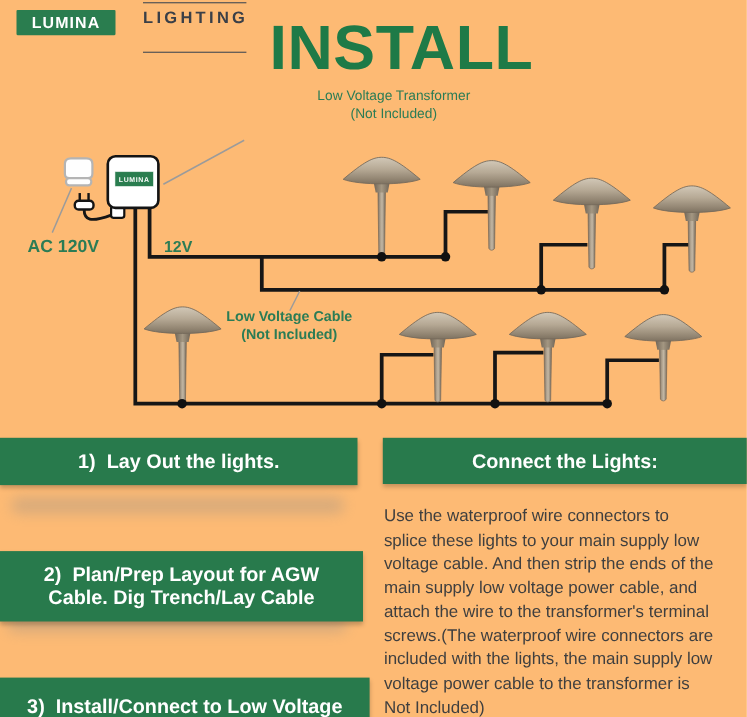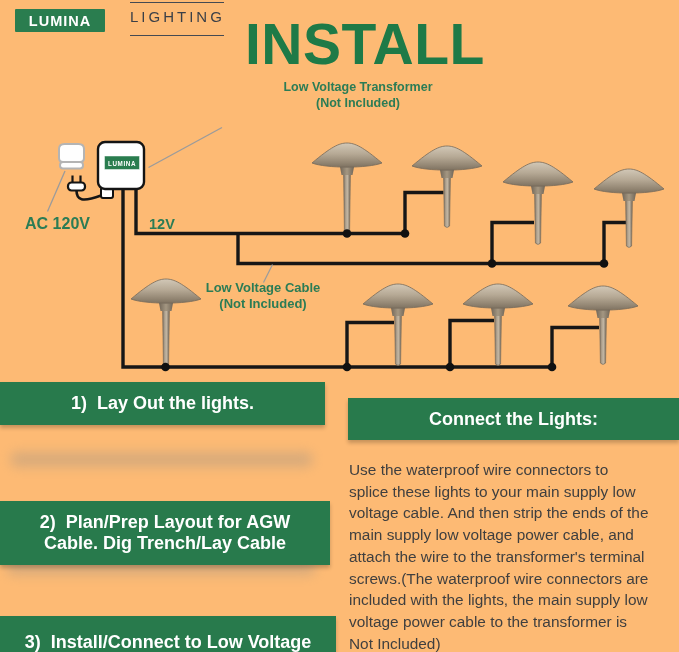--- a/index.html
+++ b/index.html
@@ -15,42 +15,42 @@
     font-family:"Liberation Sans","DejaVu Sans",sans-serif;
   }
   
   .logo-box{
     position:absolute;left:15px;top:9px;width:90px;height:23px;background:var(--logo-green);
     display:flex;align-items:center;justify-content:center;color:#fff;font-weight:bold;
     font-size:14.5px;letter-spacing:1px;border-radius:1px;
   }
   .wordmark{
     position:absolute;left:130px;top:2px;width:94px;text-align:center;color:#3a3f47;
-    font-size:15px;letter-spacing:3px;padding:5px 0 10px 0;
-    border-top:1.6px solid #454a52;border-bottom:1.6px solid #454a52;
+    font-size:15px;letter-spacing:3px;padding:5px 0 22px 0;
+    border-top:1.6px solid #454a52;border-bottom:1.6px solid #454a52;font-weight:bold;
   }
   .install-title{
     position:absolute;left:245px;top:20px;width:230px;text-align:center;
     color:var(--title-green);font-size:57px;font-weight:bold;letter-spacing:0.5px;line-height:48px;
   }
   .transformer-note{
     position:absolute;left:238px;top:80px;width:240px;text-align:center;
-    color:var(--label-green);font-weight:bold;font-size:12.5px;line-height:15.5px;
+    color:var(--label-green);font-weight:normal;font-size:12.5px;line-height:15.5px;
   }
   
   .diagram-svg{position:absolute;left:0;top:0;}
   .svg-green-label{fill:var(--label-green);font-weight:bold;font-family:"Liberation Sans",sans-serif;}
   
   .step-banner{
     position:absolute;left:0;background:var(--banner-green);color:#fff;
     display:flex;align-items:center;justify-content:center;text-align:center;
     font-weight:bold;font-size:18px;line-height:21.5px;white-space:pre-line;
     box-shadow:0 3px 4px rgba(0,0,0,0.22);
   }
-  .step1{top:382px;width:325px;height:43px;}
+  .step1{top:398px;width:325px;height:43px;}
   .step2{top:501px;width:330px;height:64px;}
   .step3{top:616px;width:336px;height:75px;}
   .connect-banner{
     position:absolute;left:348px;top:398px;width:331px;height:42px;background:var(--banner-green);
     color:#fff;display:flex;align-items:center;justify-content:center;font-weight:bold;font-size:18px;
     box-shadow:0 3px 4px rgba(0,0,0,0.22);
   }
   .shadow-strip{
     position:absolute;background:#8a8a8a;opacity:0.32;filter:blur(6px);border-radius:8px;height:15px;
   }

